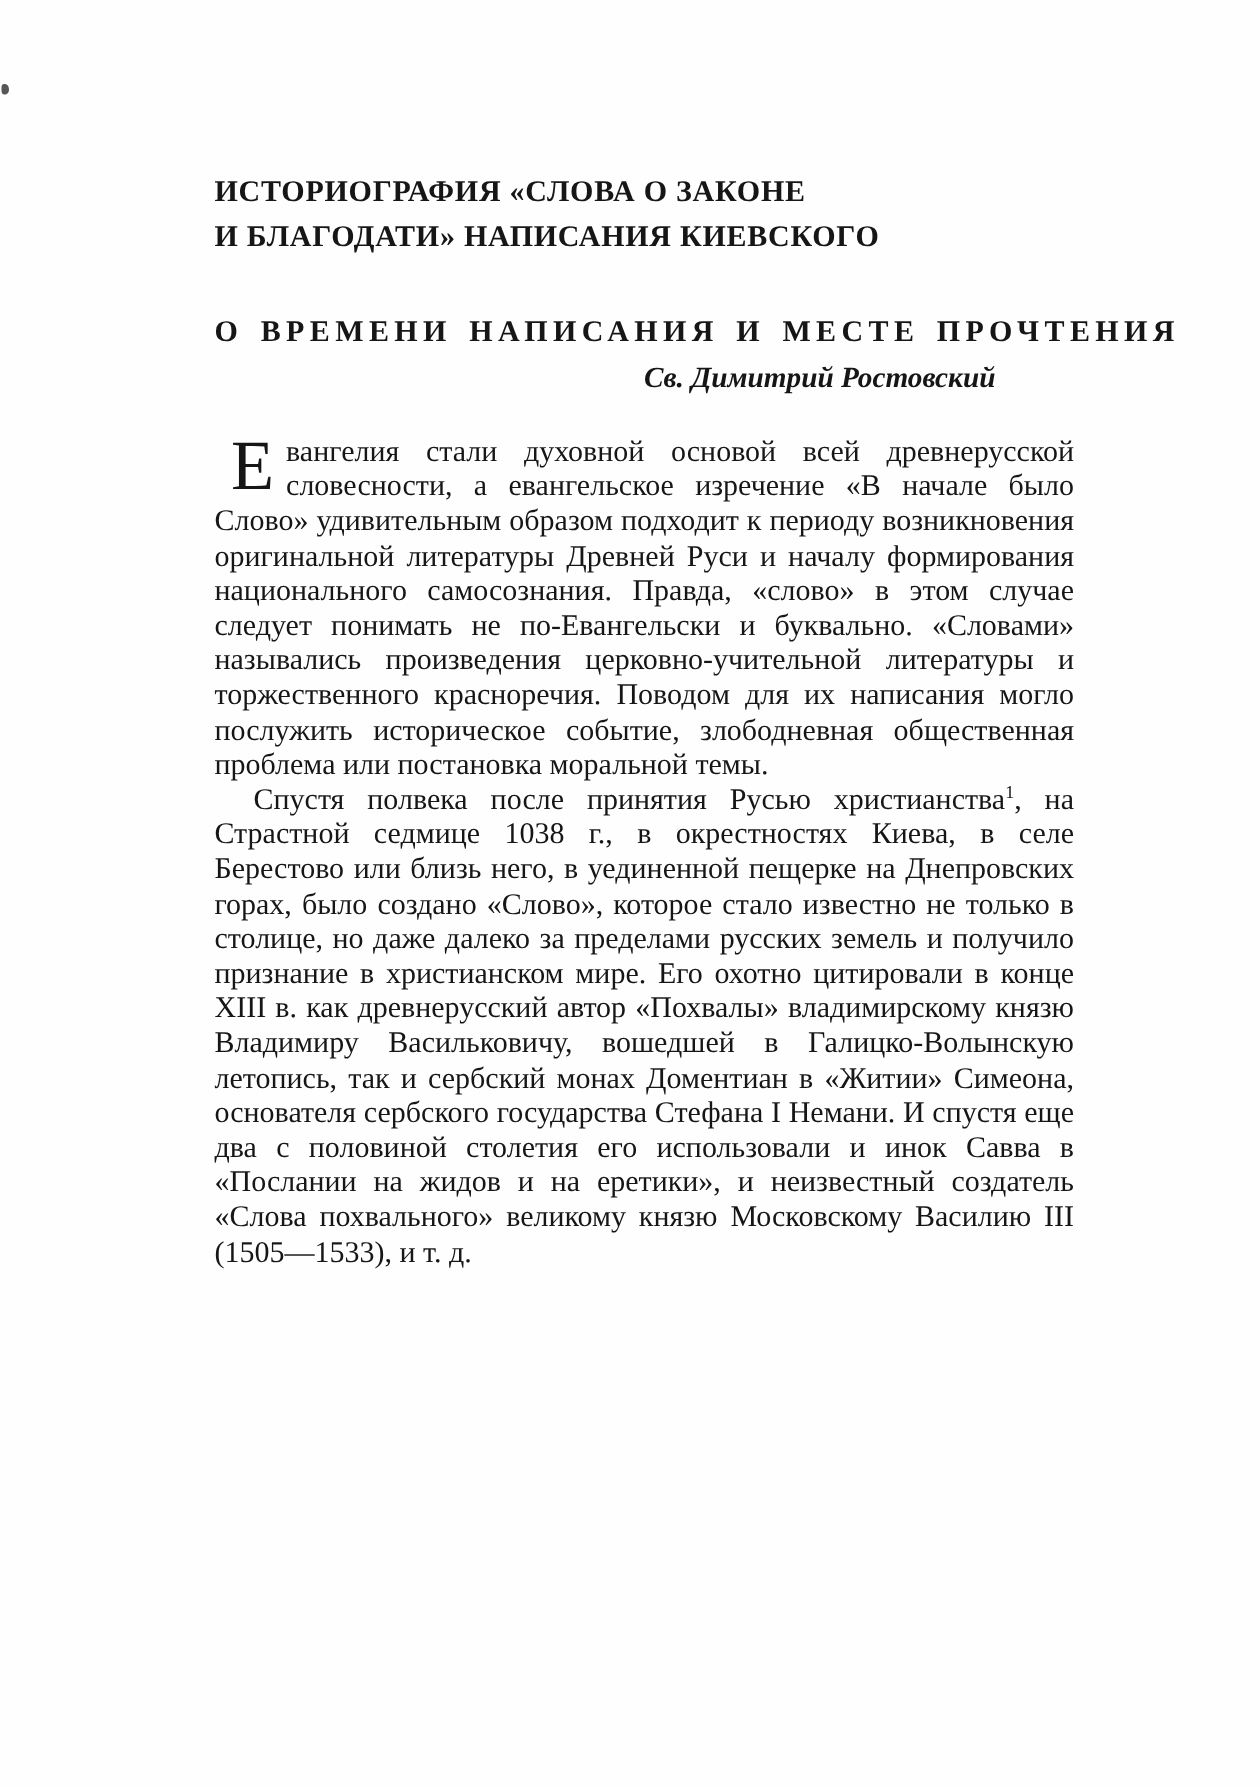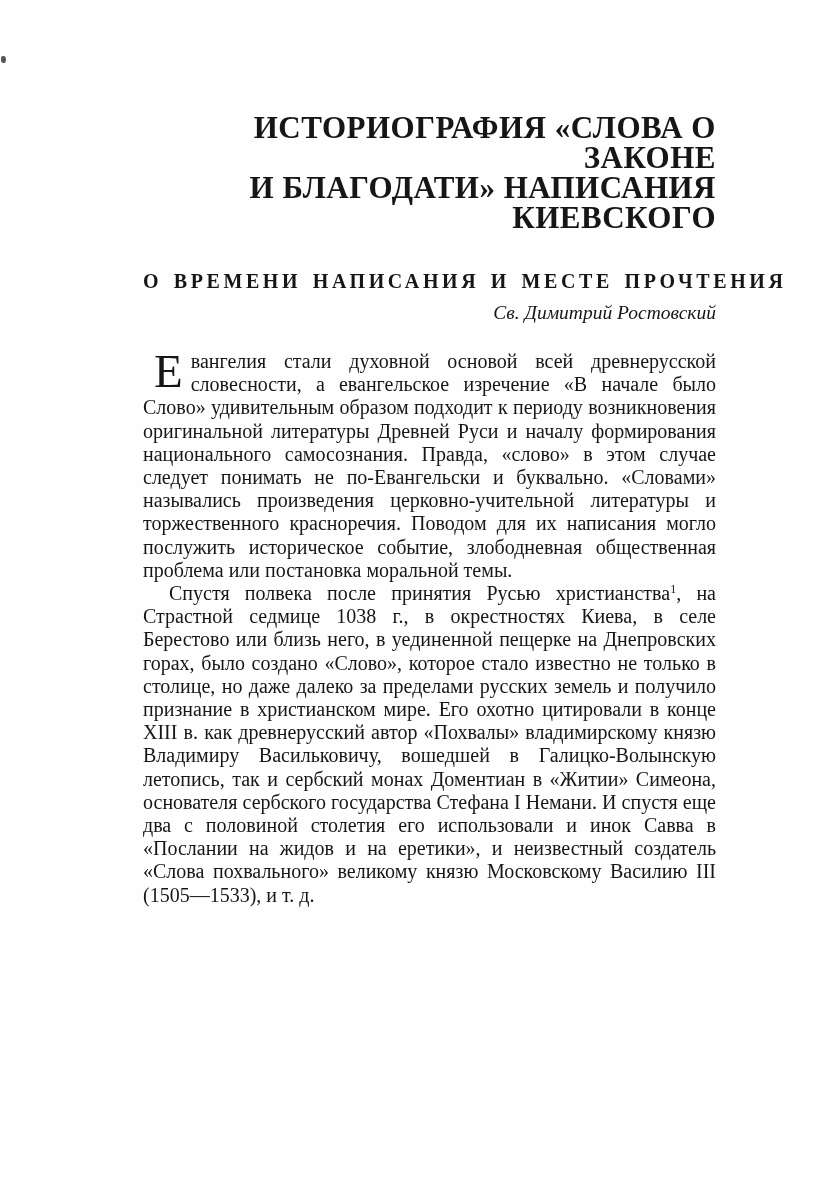--- a/index.html
+++ b/index.html
@@ -18,23 +18,23 @@
     overflow: hidden;
   }
   .content {
     position: absolute;
     left: 143px;
     top: 0;
     width: 573px;
   }
   .chapter-title {
     margin: 113px 0 0 0;
-    text-align: right;
+    text-align: left;
     font-weight: bold;
-    font-size: 31px;
+    font-size: 20px;
     line-height: 30px;
     letter-spacing: 0.5px;
   }
   .section-heading {
     margin: 38px 0 0 0;
     text-align: right;
     font-weight: bold;
     font-size: 20px;
     line-height: 20px;
     letter-spacing: 3.6px;
@@ -47,21 +47,22 @@
     font-size: 19px;
     line-height: 22.6px;
     text-align: justify;
   }
   .epigraph-attribution {
     margin: 10px 0 0 234px;
     width: 339px;
     font-style: italic;
     font-size: 19.5px;
     line-height: 23px;
-    text-align: right;
+    text-align: center;
+    font-weight: bold;
   }
   .body-text {
     margin-top: 26px;
     font-size: 20px;
     line-height: 23.2px;
     text-align: justify;
   }
   .body-text p {
     margin: 0;
     hyphens: auto;

